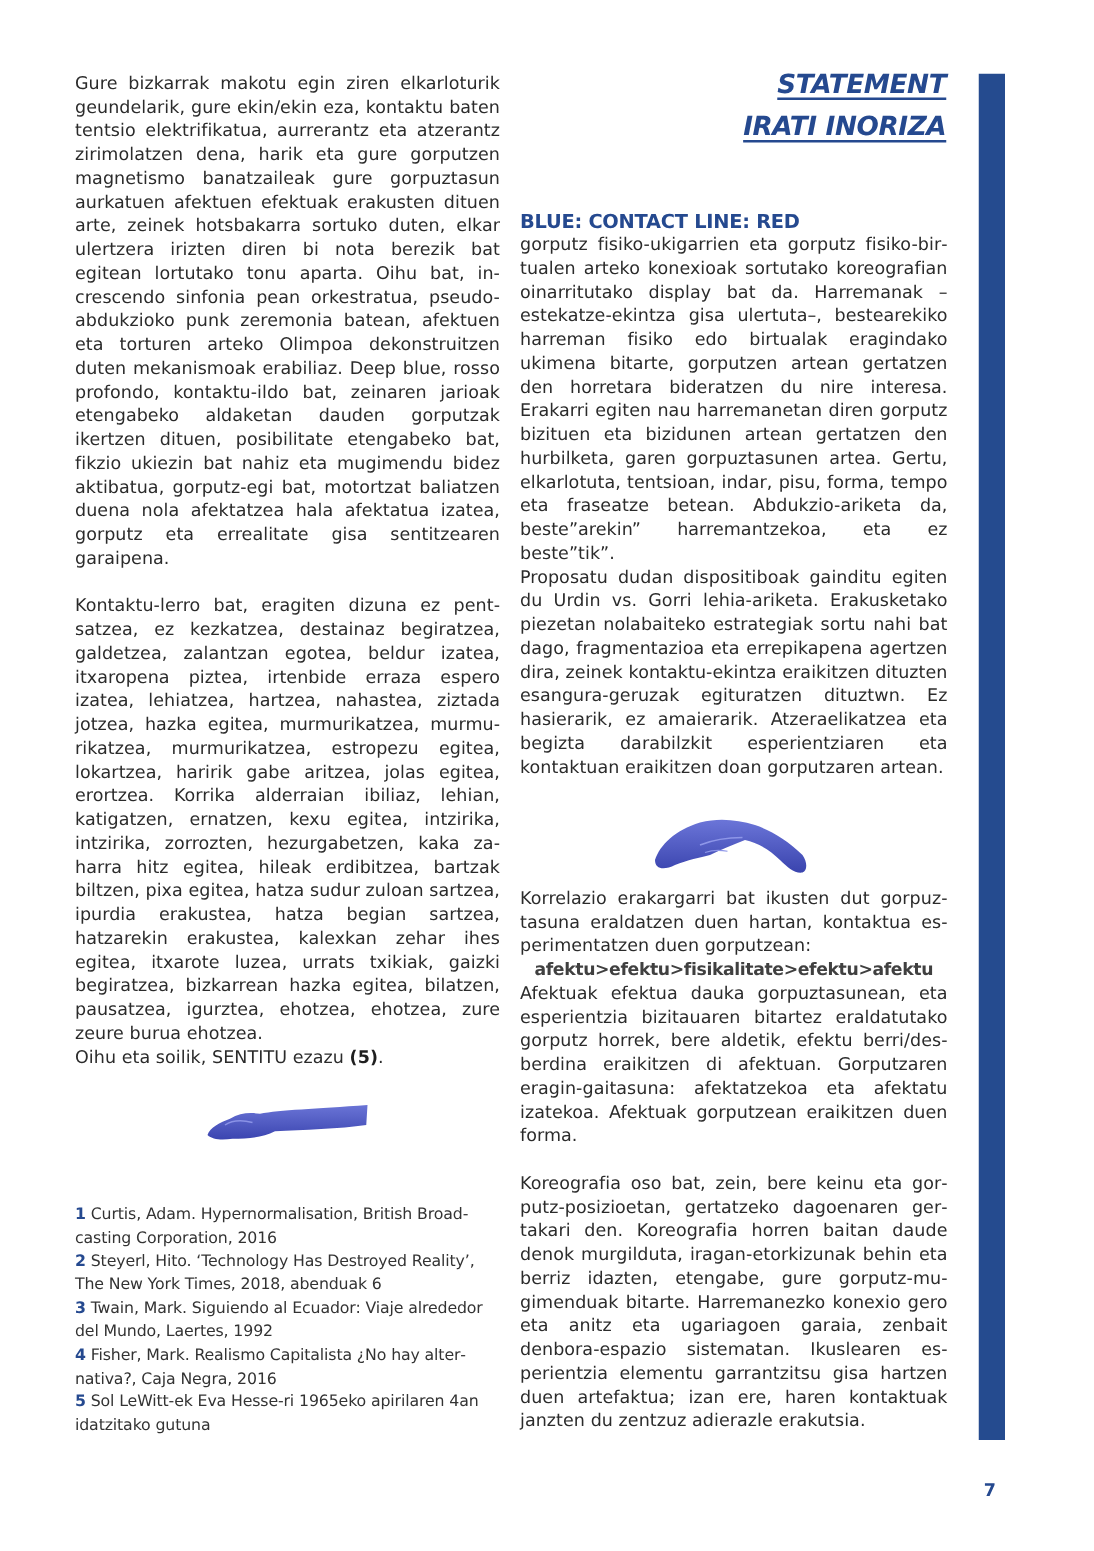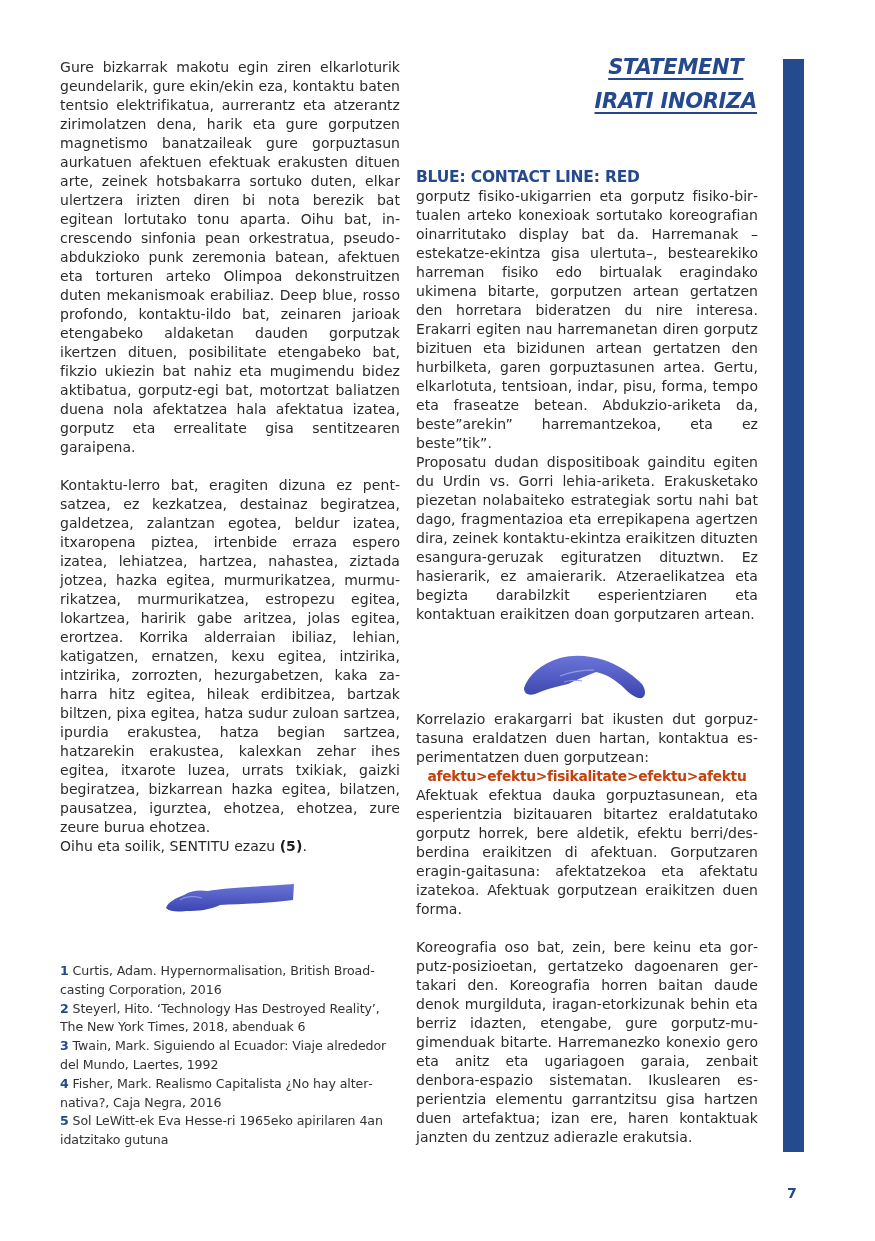--- a/index.html
+++ b/index.html
@@ -10,33 +10,33 @@
   .col {
     position: absolute; top: 58px; font-size: 14px; line-height: 19px;
     text-align: justify; hyphens: manual; letter-spacing: 0.05px;
   }
   .col-left { left: 60px; width: 340px; }
   .col-right { left: 416px; width: 342px; top: 168px; }
   .col p { margin: 0; }
   .gap { height: 19px; }
   .ref { font-weight: bold; color: #1f1f1f; }
 
-  .title-block { position: absolute; right: 118px; top: 54px; text-align: center; }
+  .title-block { position: absolute; right: 118px; top: 54px; text-align: right; }
   .title-line {
     font-family: "DejaVu Sans", sans-serif; font-weight: bold; font-style: italic;
     color: #25498f; font-size: 21px; text-decoration: underline; text-decoration-thickness: 2px;
     text-underline-offset: 4px; line-height: 26px; letter-spacing: -0.3px;
   }
   .title-line + .title-line { margin-top: 8px; }
 
   .section-head {
     font-weight: bold; color: #25498f; font-size: 15.5px; line-height: 19px; letter-spacing: -0.2px;
   }
   .formula {
-    text-align: center; color: #c2410c; font-weight: bold; font-size: 13.8px; letter-spacing: -0.3px;
+    text-align: center; color: #404040; font-weight: bold; font-size: 13.8px; letter-spacing: -0.3px;
   }
 
   .sidebar-bar {
     position: absolute; left: 783px; top: 59px; width: 21px; height: 1093px; background: #254b8f;
   }
   .page-number {
     position: absolute; left: 787px; top: 1185px; font-size: 14px; font-weight: bold; color: #25498f;
   }
 
   .figure { position: absolute; }

